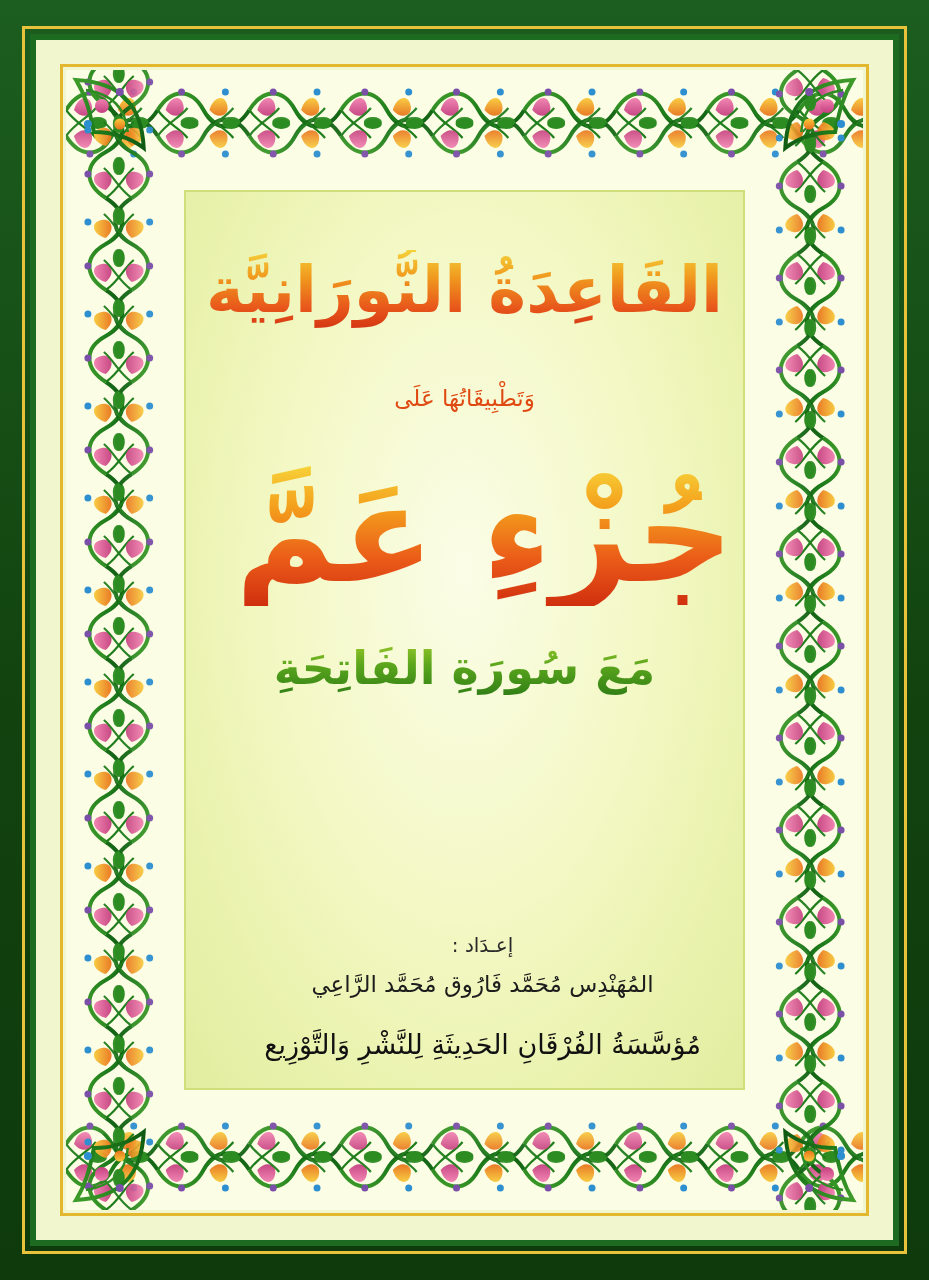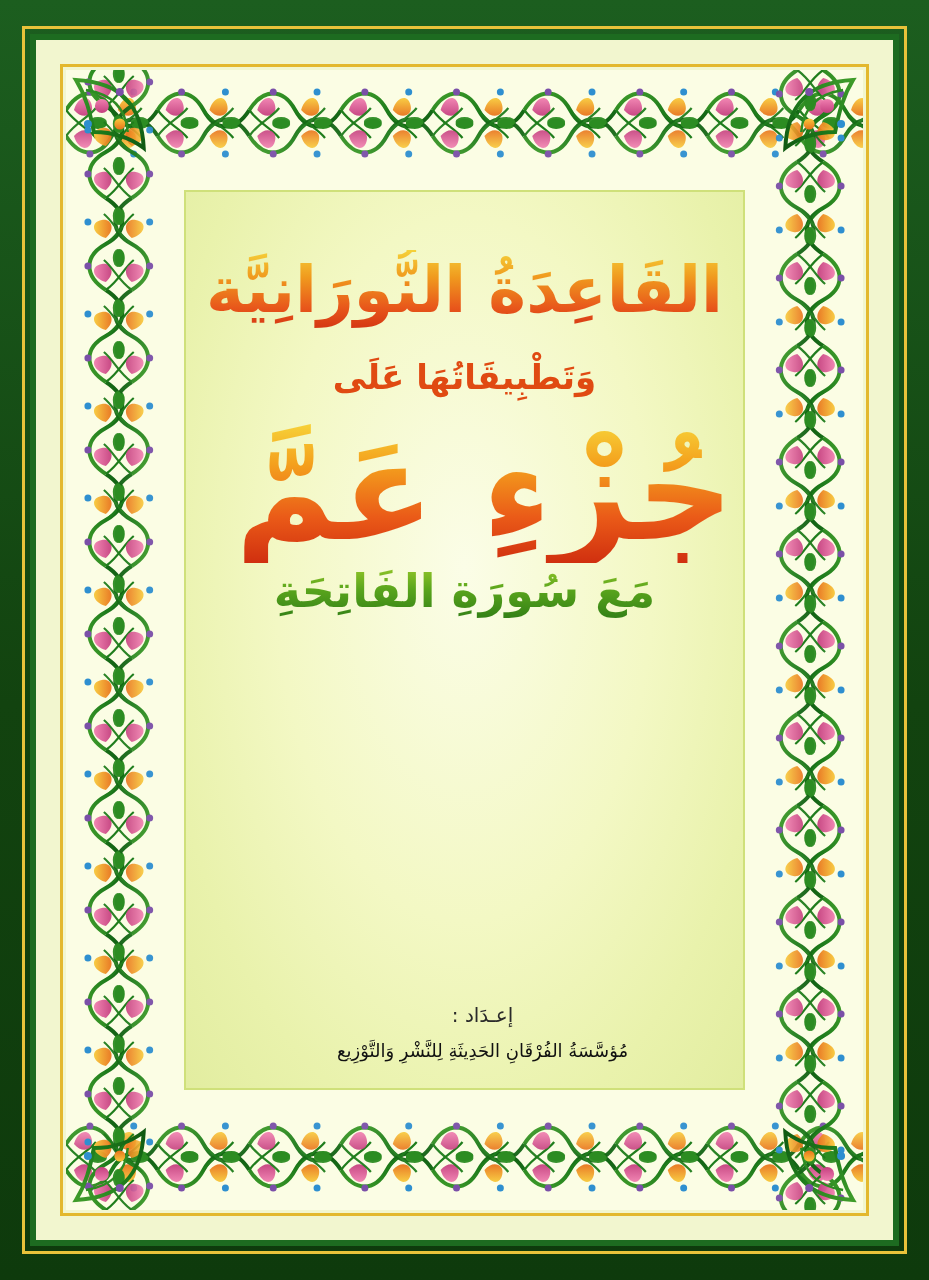--- a/index.html
+++ b/index.html
@@ -82,20 +82,21 @@
   
   .field {
     position: absolute;
     left: 118px; top: 120px; right: 118px; bottom: 120px;
     box-sizing: border-box;
     background: radial-gradient(ellipse at 50% 42%, #fbfde7 0%, #f3f8c4 48%, #e9f2ac 78%, #e2eda0 100%);
     border: 2px solid #cfe07a;
     display: flex;
     flex-direction: column;
     align-items: center;
+    gap: 28px;
   }
 
   
   .arabic {
     font-family: "DejaVu Sans", sans-serif;
     direction: rtl;
     white-space: nowrap;
     text-align: center;
     line-height: 1.25;
   }
@@ -107,40 +108,41 @@
     background: linear-gradient(180deg, #f5d23a 0%, #f09a1e 34%, #e8571b 72%, #d33412 100%);
     -webkit-background-clip: text;
     background-clip: text;
     color: transparent;
     -webkit-text-fill-color: transparent;
     text-shadow: none;
   }
 
   .subtitle-1 {
     margin-top: 26px;
-    font-size: 34px;
-    font-weight: bold;
+    font-size: 23px;
+    font-weight: normal;
     color: #e04a12;
   }
 
   .title-juz {
     margin-top: 22px;
     font-size: 136px;
     font-weight: bold;
     letter-spacing: -4px;
     background: linear-gradient(180deg, #f7d53a 0%, #f4a11d 30%, #ea5a18 68%, #d02f0f 100%);
     -webkit-background-clip: text;
     background-clip: text;
     color: transparent;
     -webkit-text-fill-color: transparent;
     line-height: 1.05;
     margin-left: 40px;
   }
 
   .subtitle-2 {
+    margin-top: 6px;
     font-size: 46px;
     font-weight: bold;
     background: linear-gradient(180deg, #9ccb2b 0%, #5aa51c 45%, #2f7d16 100%);
     -webkit-background-clip: text;
     background-clip: text;
     color: transparent;
     -webkit-text-fill-color: transparent;
   }
 
   .subtitle-3 {
@@ -163,21 +165,21 @@
     font-size: 20px;
     color: #2a2a2a;
     margin-bottom: 12px;
   }
   .credit-author {
     font-size: 23px;
     color: #1d1d1d;
     margin-bottom: 30px;
   }
   .publisher {
-    font-size: 18px;
+    font-size: 27px;
     color: #111;
     text-align: right;
   }
 </style>
 </head>
 <body>
 
 <div class="cover">
 
   <div class="frame-gold"></div>
@@ -304,17 +306,18 @@
 
       <div class="arabic subtitle-1">وَتَطْبِيقَاتُهَا عَلَى</div>
 
       <div class="arabic title-juz">جُزْءِ عَمَّ</div>
 
       <div class="arabic subtitle-2">مَعَ سُورَةِ الفَاتِحَةِ</div>
 
 
       <div class="credits">
         <div class="arabic credit-label">إعـدَاد :</div>
+        <div class="arabic credit-author">المُهَنْدِس مُحَمَّد فَارُوق مُحَمَّد الرَّاعِي</div>
         <div class="arabic publisher">مُؤسَّسَةُ الفُرْقَانِ الحَدِيثَةِ لِلنَّشْرِ وَالتَّوْزِيع</div>
       </div>
     </div>
   </div>
 </div>
 
 </body></html>

